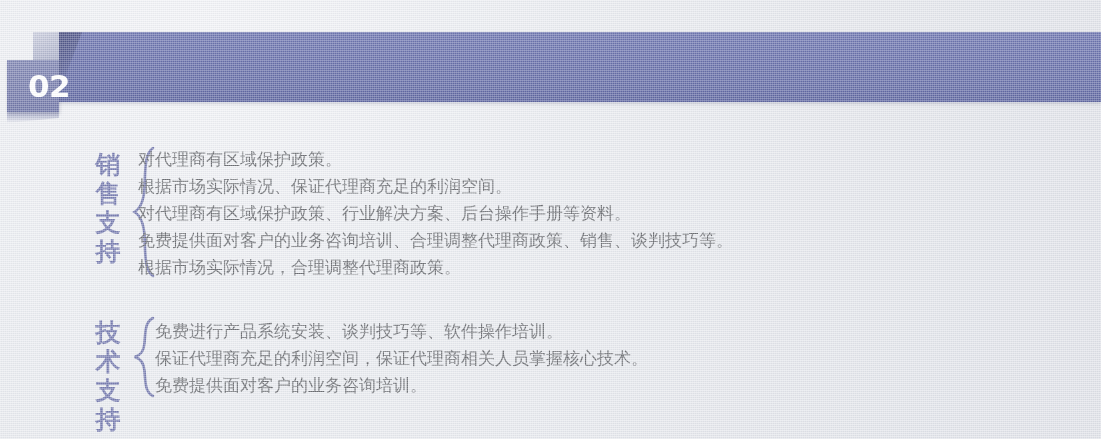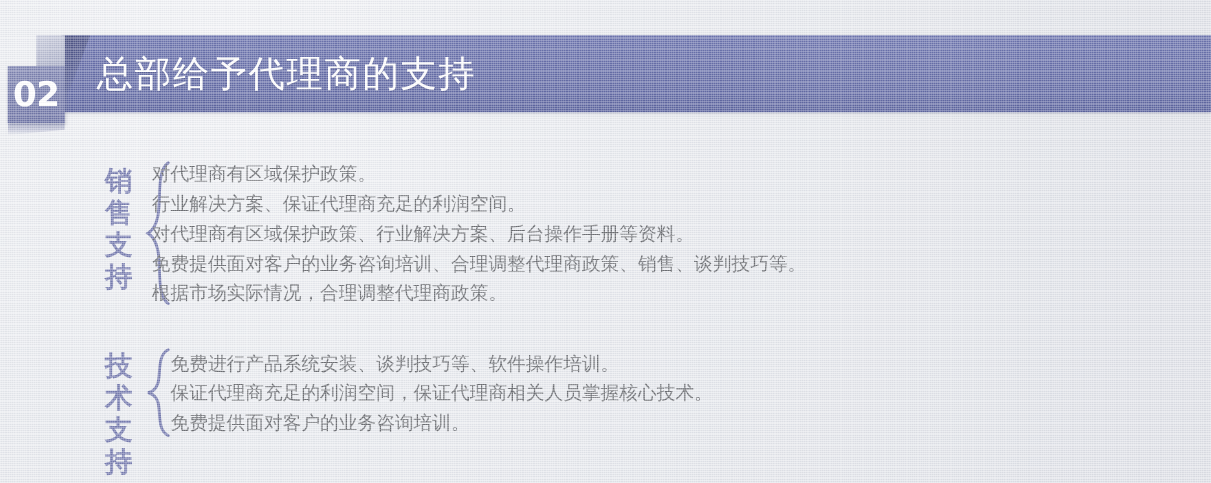--- a/index.html
+++ b/index.html
@@ -105,20 +105,21 @@
     left: 7px;
     top: 28px;
     width: 52px;
     height: 52px;
     line-height: 52px;
     text-align: center;
     color: #ffffff;
     font-size: 31px;
     font-weight: bold;
     letter-spacing: -0.5px;
+    padding-left: 16px;
   }
 
   
   .section {
     position: absolute;
   }
   .section-label {
     position: absolute;
     left: 0;
     top: 0;
@@ -163,21 +164,20 @@
   #section-tech .lines { left: 63px; top: 2px; }
 </style>
 </head>
 <body>
 
 <div id="slide">
 
   <div id="banner-wrap">
     <div class="banner-bar"></div>
     <div class="banner-fold"></div>
-    <div class="banner-title">总部给予代理商的支持</div>
 
     <div class="tag-box-shadowtri"></div>
     <div class="tag-fold-top"></div>
     <div class="tag-box"></div>
     <div class="tag-number">02</div>
   </div>
 
   <div class="section" id="section-sales">
     <div class="section-label">
       <span>销</span>
@@ -187,21 +187,21 @@
     </div>
 
     <div class="brace">
       <svg width="24" height="132" viewBox="0 0 24 132" fill="none" aria-hidden="true">
         <path d="M21 2 C12 8, 13.5 26, 12.5 42 C11.8 54, 9 62, 2.5 66 C9 70, 11.8 78, 12.5 90 C13.5 106, 12 124, 21 130" stroke="#6f74ab" stroke-width="2.6" stroke-linecap="round" fill="none"></path>
       </svg>
     </div>
 
     <div class="lines">
       <div class="line">对代理商有区域保护政策。</div>
-      <div class="line">行业解决方案、保证代理商充足的利润空间。</div>
+      <div class="line">根据市场实际情况、保证代理商充足的利润空间。</div>
       <div class="line">对代理商有区域保护政策、行业解决方案、后台操作手册等资料。</div>
       <div class="line">免费提供面对客户的业务咨询培训、合理调整代理商政策、销售、谈判技巧等。</div>
       <div class="line">根据市场实际情况，合理调整代理商政策。</div>
     </div>
   </div>
 
   <div class="section" id="section-tech">
     <div class="section-label">
       <span>技</span>
       <span>术</span>

